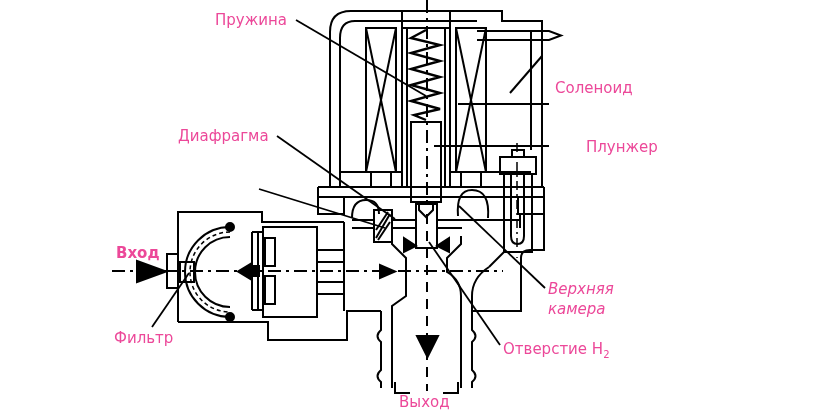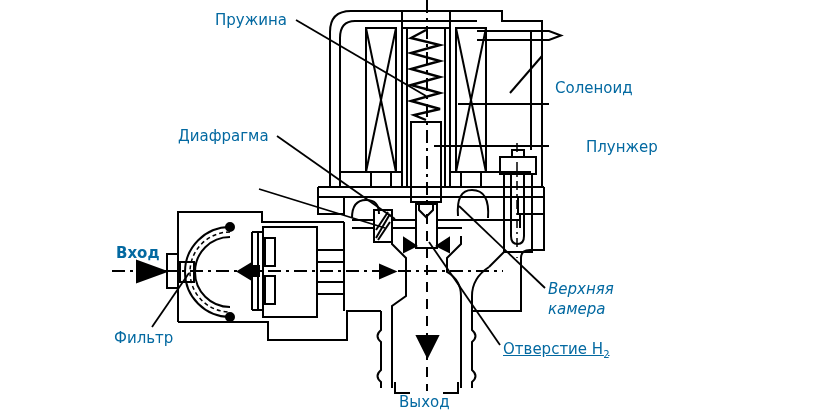--- a/index.html
+++ b/index.html
@@ -2,21 +2,21 @@
 <html><head>
 <meta charset="utf-8">
 <style>
   html,body{margin:0;padding:0;background:#ffffff;}
   #stage{
     position:relative;width:815px;height:413px;background:#ffffff;
     font-family:"DejaVu Sans","Liberation Sans",sans-serif;overflow:hidden;
   }
   #art{position:absolute;left:0;top:0;}
   .lbl{
-    position:absolute;color:#0369a1;font-size:15px;line-height:20px;
+    position:absolute;color:#ec4899;font-size:15px;line-height:20px;
     white-space:nowrap;letter-spacing:0px;
   }
   .lbl.two{white-space:pre-line;font-style:italic;}
   .lbl sub{font-size:10px;line-height:0;}
 </style>
 </head>
 <body>
 
 <div id="stage">
 
@@ -174,16 +174,16 @@
   </svg>
 
   <div class="lbl" style="left:215px;top:10px;">Пружина</div>
   <div class="lbl" style="left:555px;top:78px;">Соленоид</div>
   <div class="lbl" style="left:586px;top:137px;">Плунжер</div>
   <div class="lbl" style="left:178px;top:126px;">Диафрагма</div>
   <div class="lbl" style="left:116px;top:243px;font-weight:bold;">Вход</div>
   <div class="lbl" style="left:107px;top:328px;margin-left:7px;">Фильтр</div>
   <div class="lbl two" style="left:548px;top:279px;">Верхняя
 камера</div>
-  <div class="lbl" style="left:503px;top:339px;text-decoration:underline;"><span>Отверстие H</span><sub>2</sub></div>
+  <div class="lbl" style="left:503px;top:339px;"><span>Отверстие H</span><sub>2</sub></div>
   <div class="lbl" style="left:399px;top:392px;">Выход</div>
 
 </div>
 
 </body></html>

